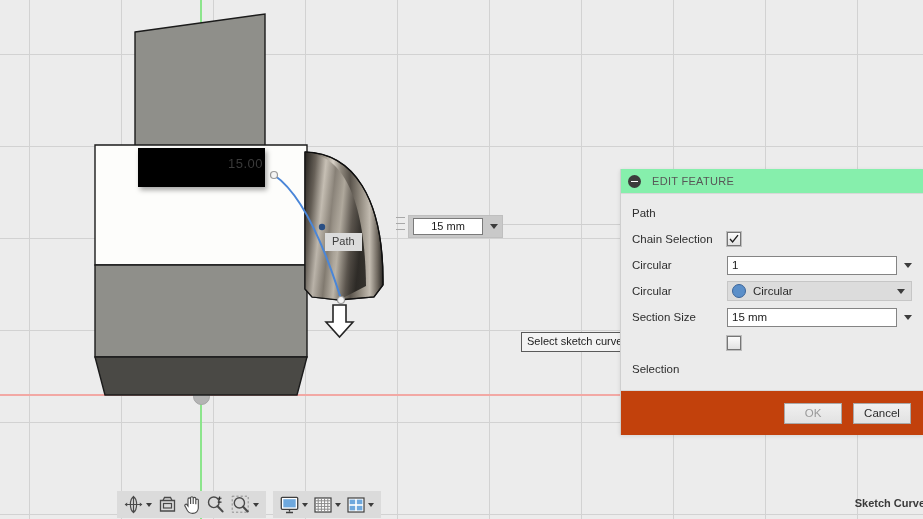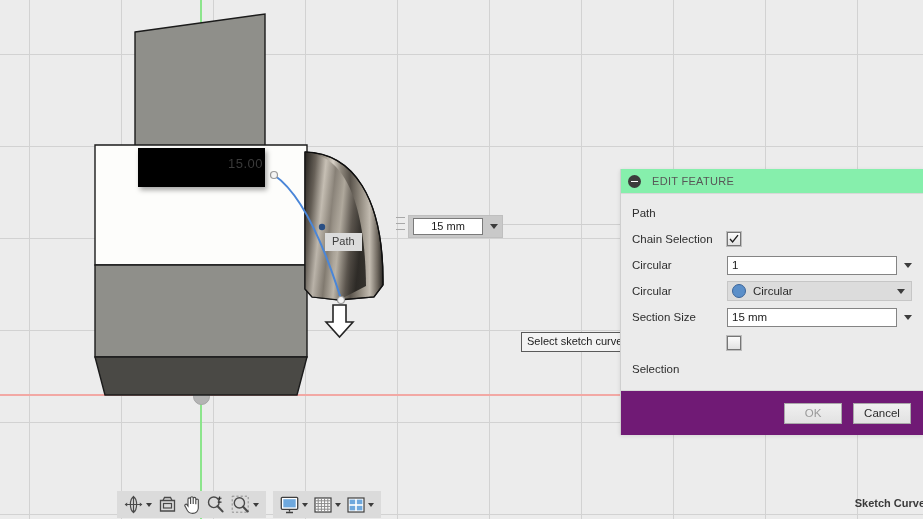--- a/index.html
+++ b/index.html
@@ -321,21 +321,21 @@
     width: 14px; height: 14px;
     border-radius: 50%;
     background: #5b8fc9;
     border: 1px solid #3b659a;
     flex: none;
     box-sizing: border-box;
   }
 
   .dlg-footer {
     border-top: 1px solid #d8d8d8;
-    background: #701a75;
+    background: #c2410c;
     height: 44px;
     display: flex;
     align-items: center;
     justify-content: flex-end;
     padding-right: 13px;
   }
   .btn {
     width: 58px;
     height: 21px;
     font-size: 11.5px;

